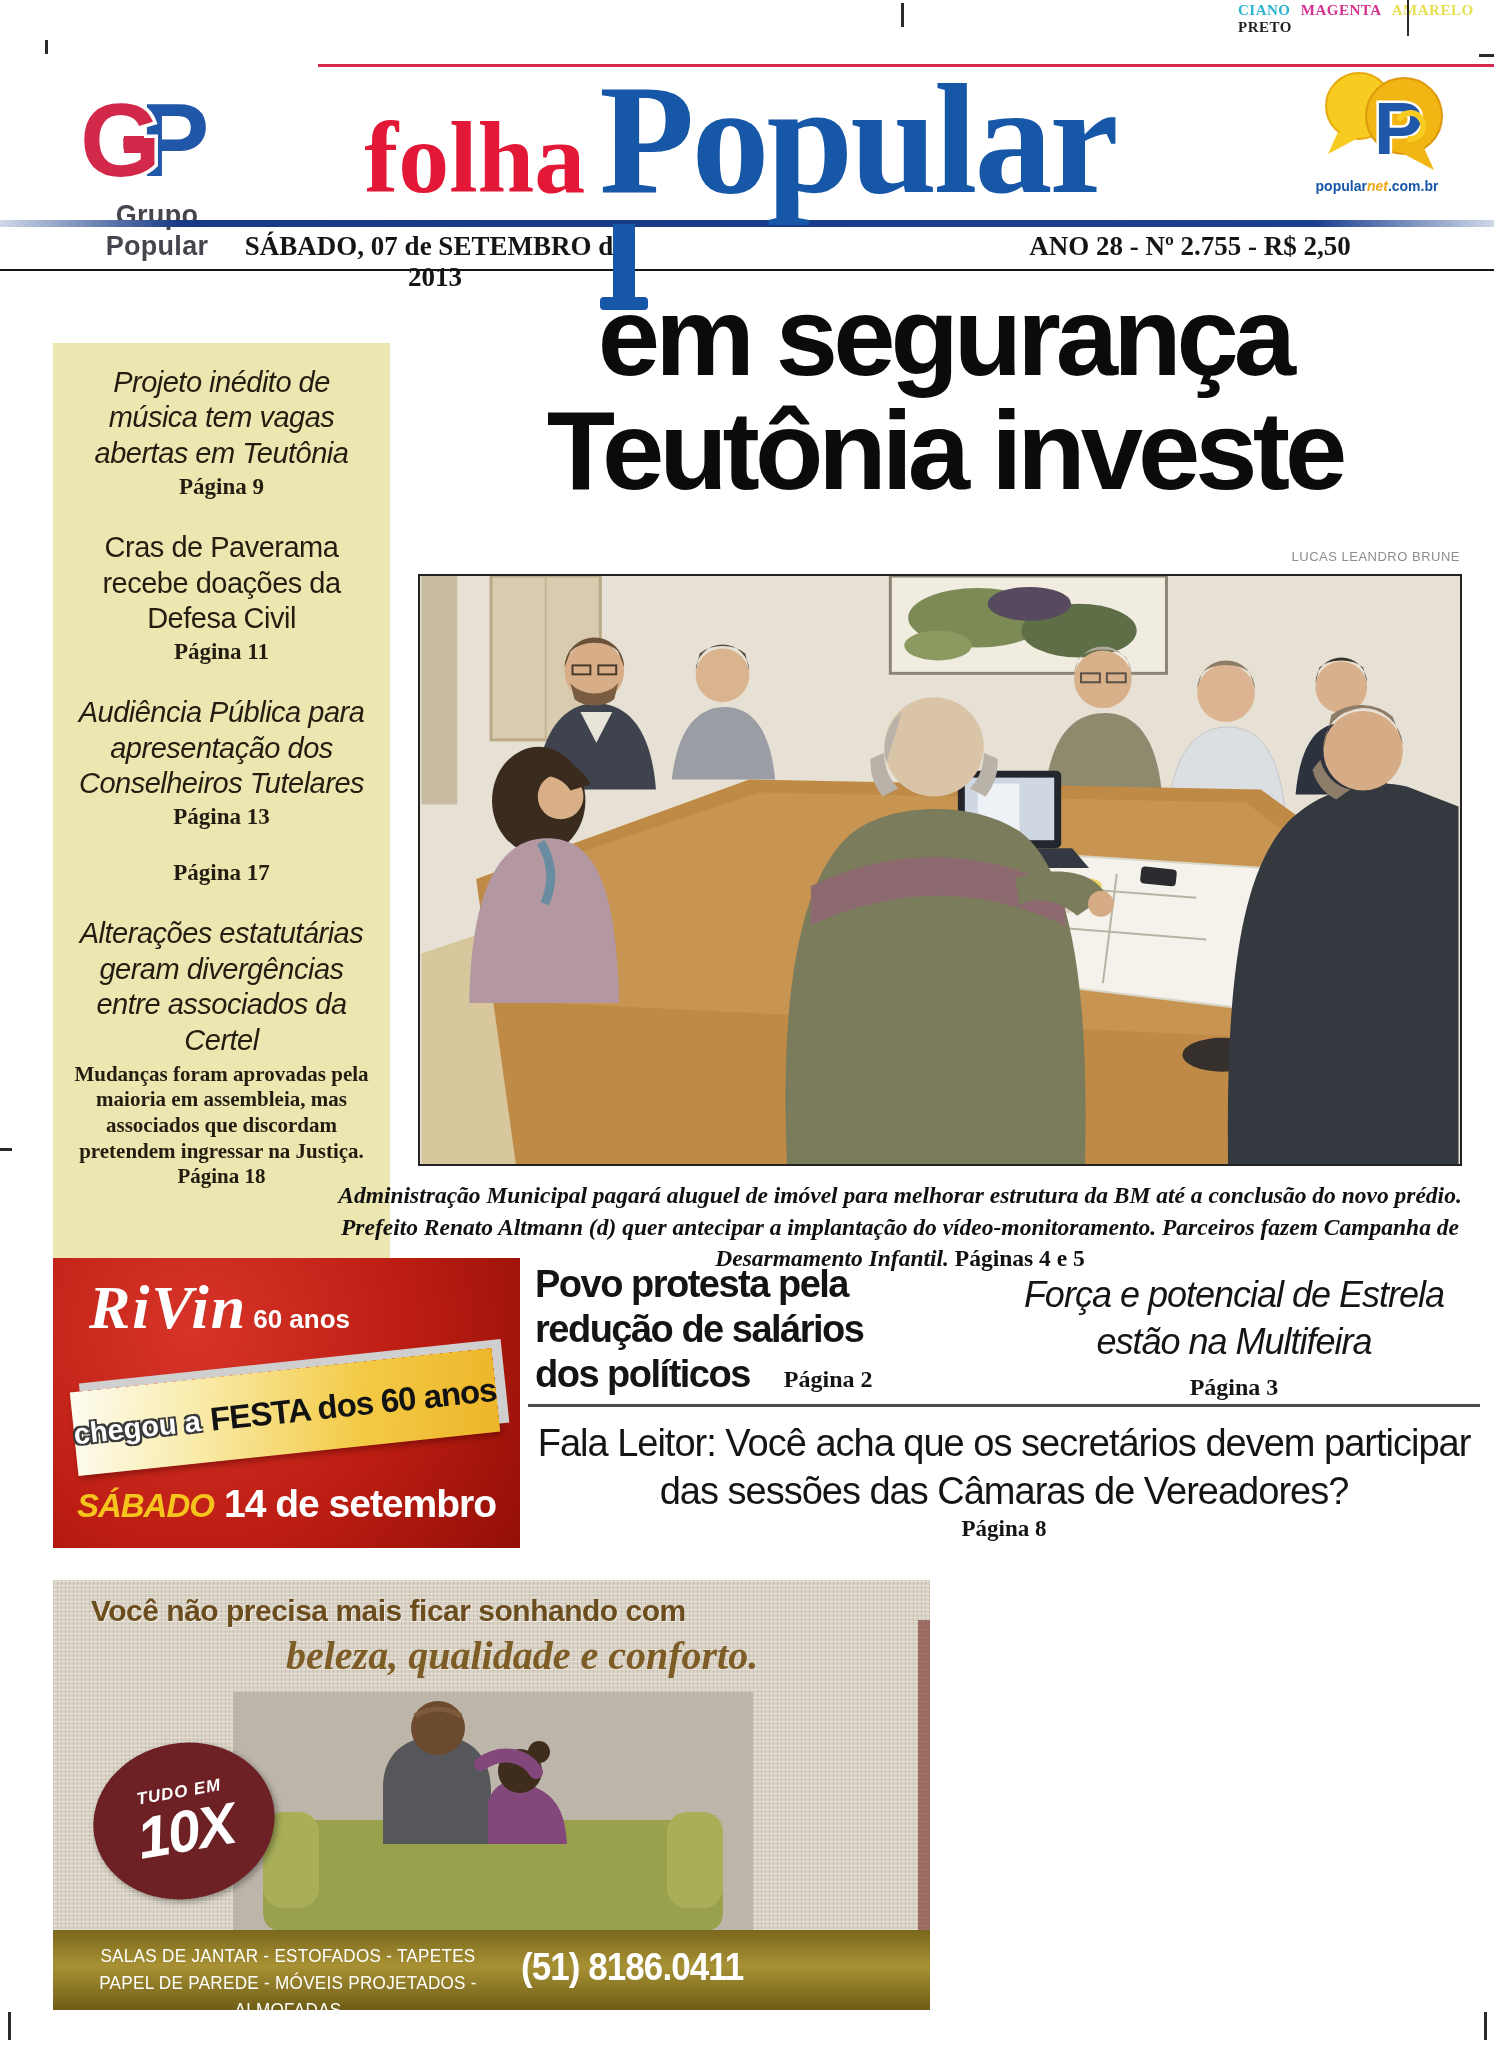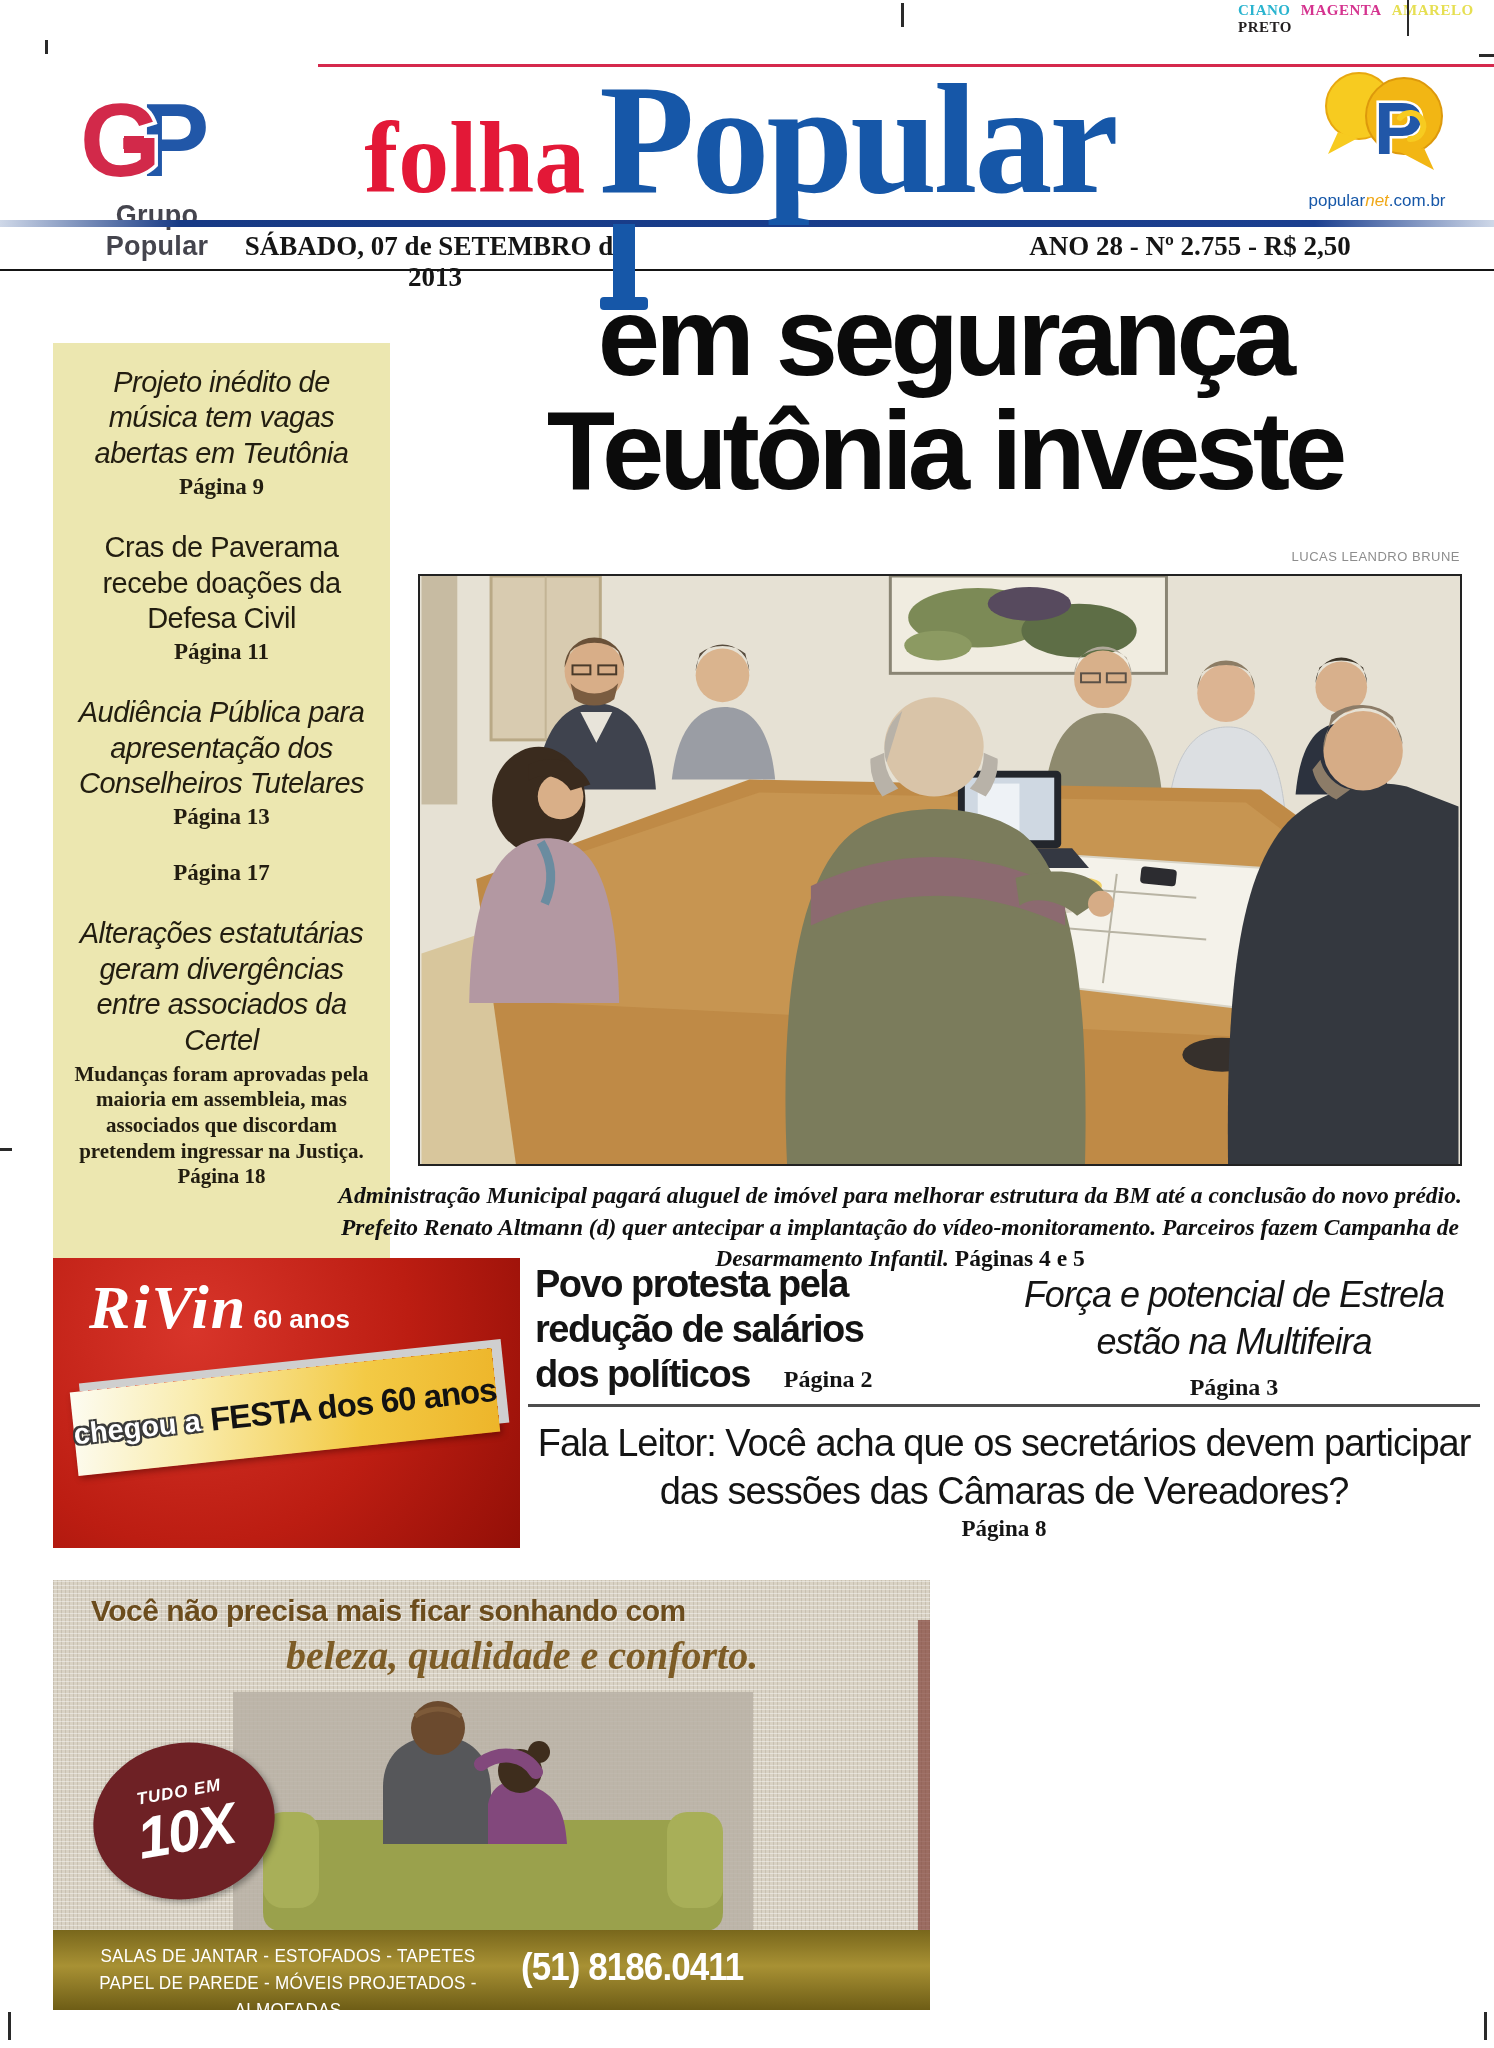--- a/index.html
+++ b/index.html
@@ -16,21 +16,21 @@
   .redline{position:absolute;left:318px;right:0;top:64px;height:3px;background:#d5294d;}
   .gp-logo{position:absolute;left:72px;top:84px;width:170px;}
   .gp-label{margin-top:2px;text-align:center;font-weight:bold;font-size:27px;color:#45454e;letter-spacing:.3px;}
   .masthead{position:absolute;left:300px;top:50px;width:880px;height:165px;display:flex;
             align-items:baseline;justify-content:center;gap:14px;white-space:nowrap;z-index:6;}
   .mast-folha{font:bold 102px "Liberation Serif",serif;color:#e31837;}
   .mast-pop{font:bold 156px "Liberation Serif",serif;color:#1657a8;position:relative;letter-spacing:-3px;}
   .mast-pop::after{content:"";position:absolute;left:14px;bottom:-68px;width:22px;height:74px;background:#1657a8;}
   .mast-pop::before{content:"";position:absolute;left:1px;bottom:-80px;width:48px;height:13px;background:#1657a8;border-radius:4px;}
   .pnet-logo{position:absolute;left:1282px;top:66px;width:190px;}
-  .pnet-url{text-align:center;font-size:17px;font-weight:normal;margin-top:13px;}
+  .pnet-url{text-align:center;font-size:14px;font-weight:bold;margin-top:0;}
   .pnet-url .u1{color:#1657a8;} .pnet-url .u2{color:#f0a818;font-style:italic;} .pnet-url .u3{color:#1657a8;}
   .bluebar{position:absolute;left:0;right:0;top:220px;height:7px;z-index:1;
            background:linear-gradient(90deg,#cfd8e8 0%,#173a85 12%,#1b3f8f 88%,#cfd8e8 100%);}
   .dateline{position:absolute;left:0;right:0;top:231px;height:36px;font:bold 27px "Liberation Serif",serif;color:#151515;}
   .date-left{position:absolute;left:225px;width:420px;text-align:center;}
   .date-right{position:absolute;left:1020px;width:340px;text-align:center;}
   .blackrule{position:absolute;left:0;right:0;top:269px;height:2px;background:#151515;}
 
   
   .sidebar{position:absolute;left:53px;top:303px;width:337px;}
@@ -292,20 +292,23 @@
   </div>
 
   <div class="rivin">
     <div class="rv-brand">
       <span class="rv-name">RiVin</span><span class="rv-suffix">60 anos</span>
     </div>
     <div class="rv-banner">
       <span class="rv-w">chegou a</span>
       <span class="rv-b">FESTA dos 60 anos</span>
     </div>
+    <div class="rv-date">
+      <span class="rv-sab">SÁBADO</span><span class="rv-dia">14 de setembro</span>
+    </div>
   </div>
 
   <div class="bigad">
     <div class="q-left">
       <div class="q-h1">Você não precisa mais ficar sonhando com</div>
       <div class="q-h2">beleza, qualidade e conforto.</div>
       <div class="q-scene">
         <svg width="520" height="245" viewBox="0 0 520 245">
           <rect x="0" y="0" width="520" height="245" fill="#b7b0a4" opacity=".85"></rect>
           <path d="M30,150 q0,-22 24,-22 h412 q24,0 24,22 v70 q0,20 -24,20 H54 q-24,0 -24,-20 Z" fill="#9aa14c"></path>

